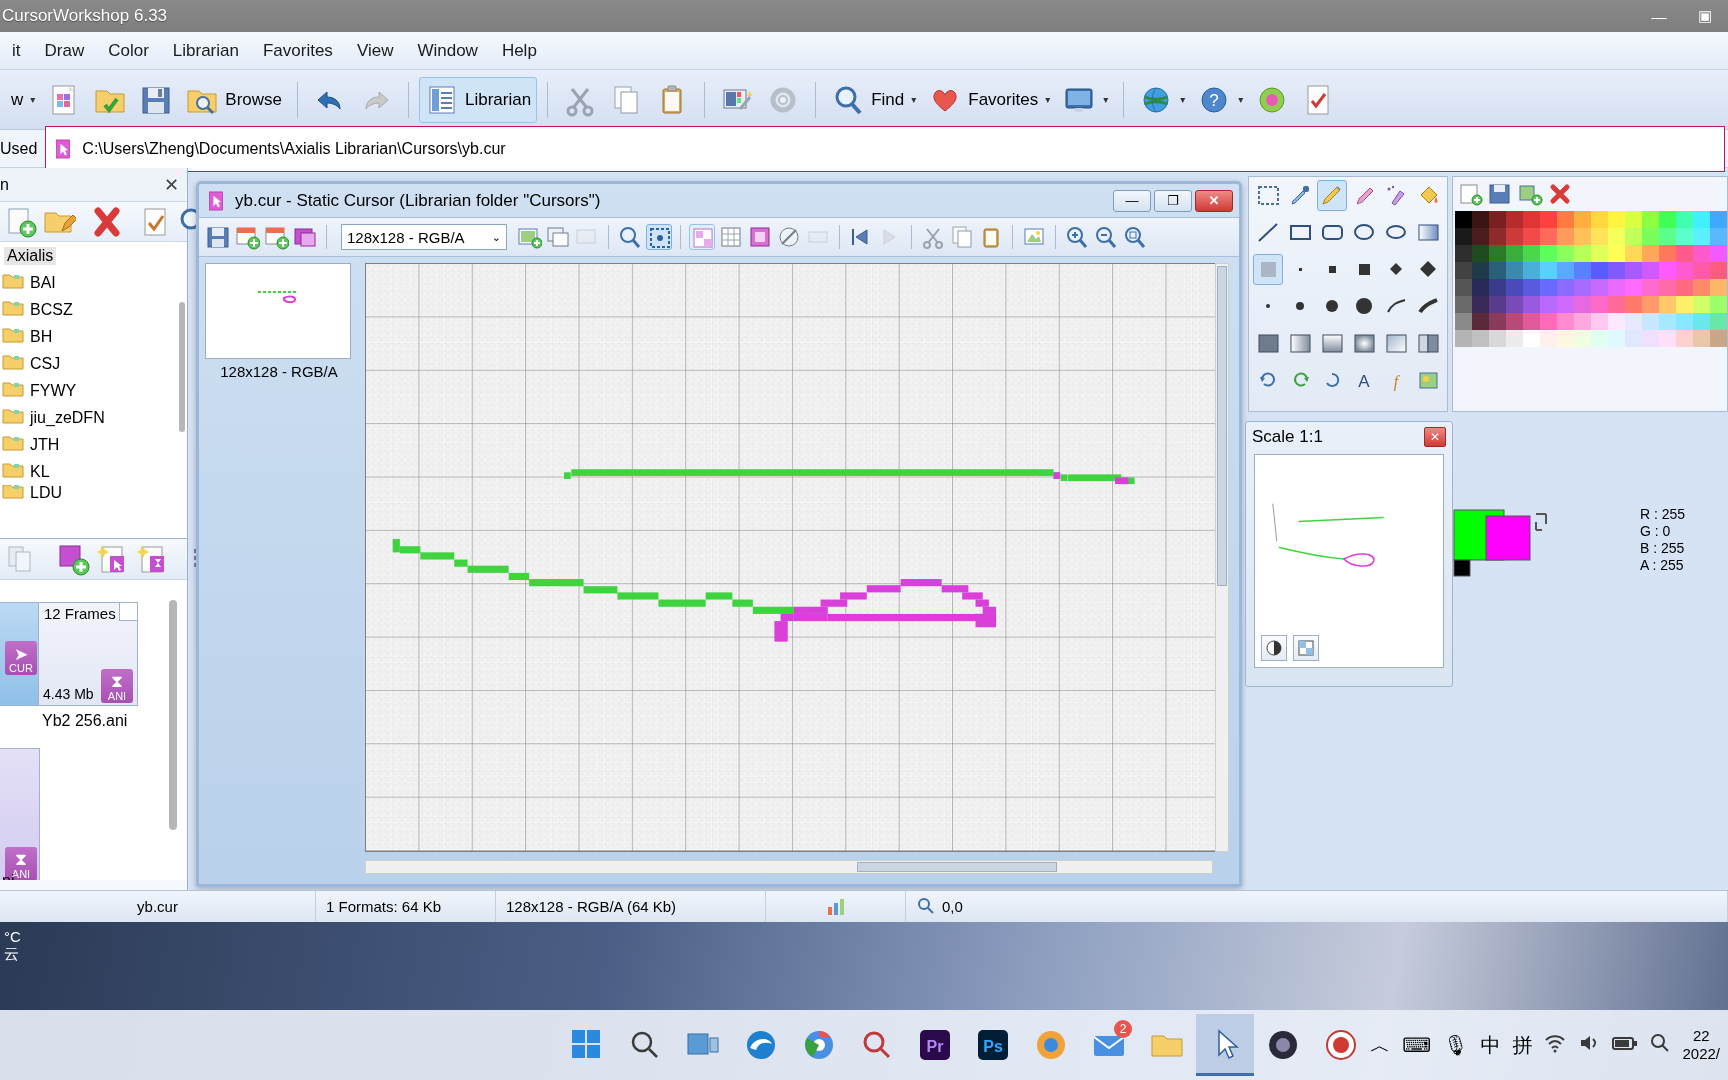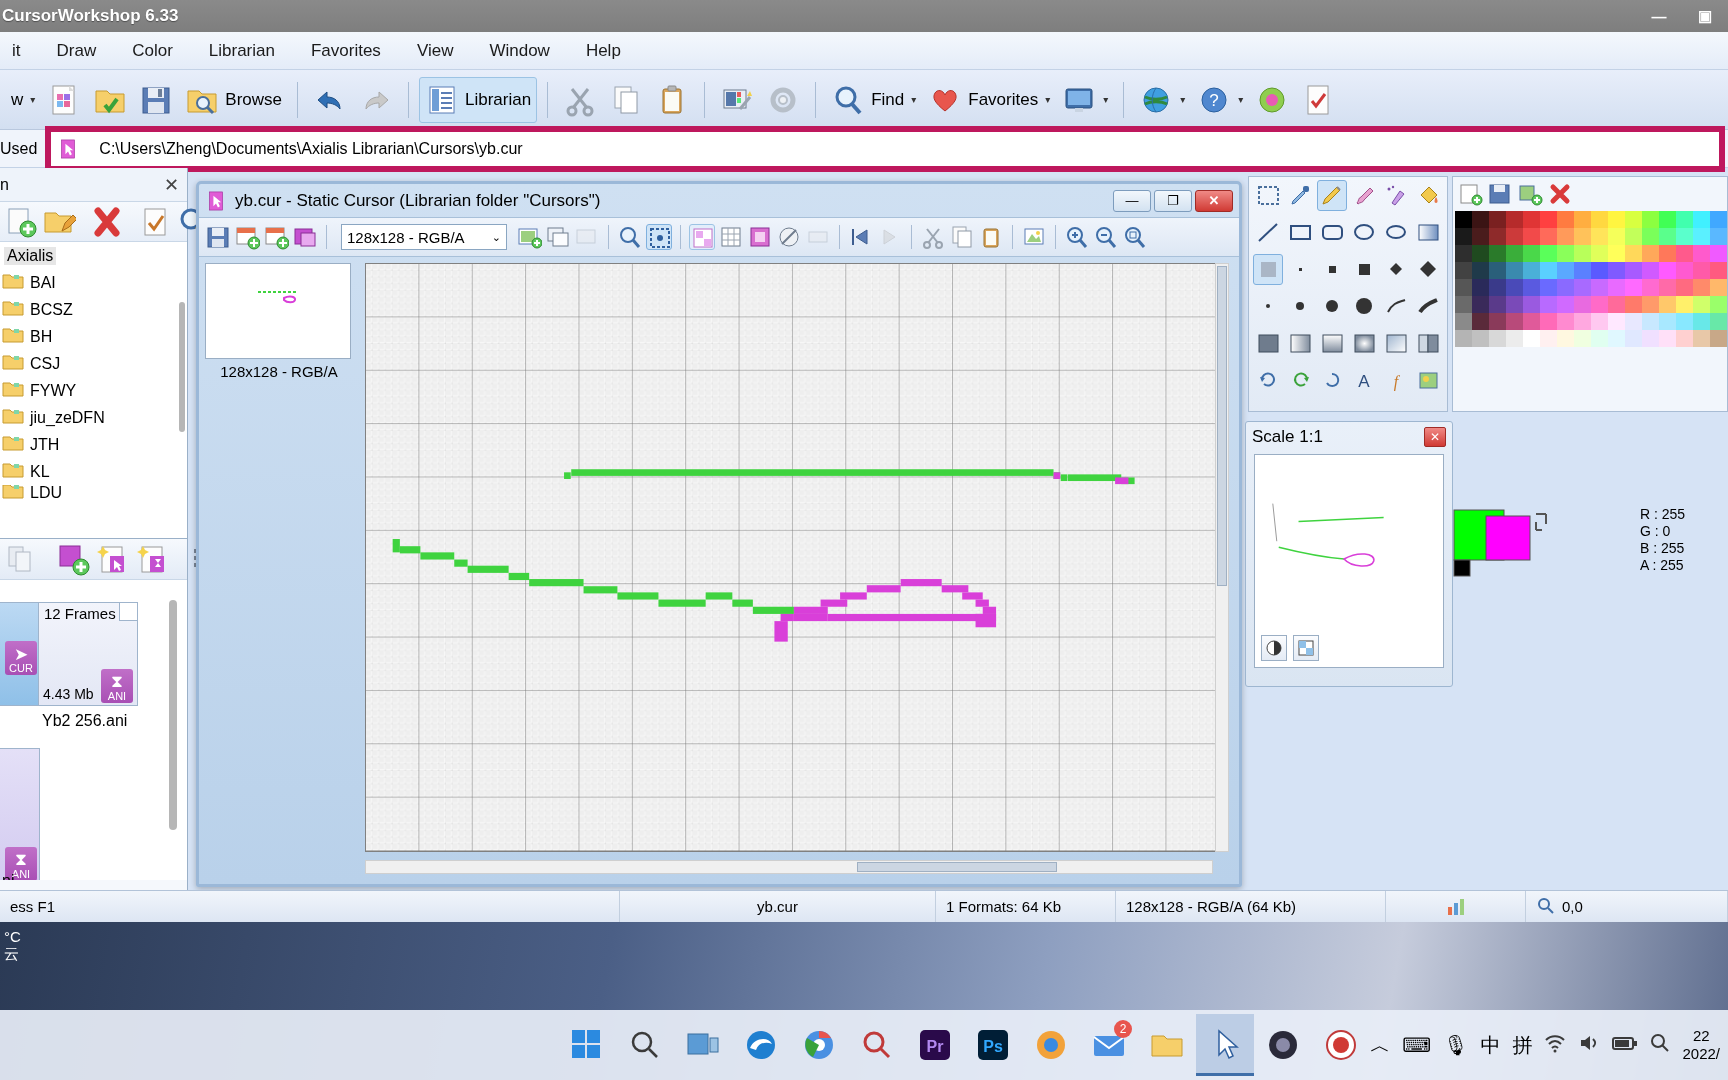--- a/index.html
+++ b/index.html
@@ -9,31 +9,31 @@
     font-size: 15px;
     color:#000;
     background:#d6e3f5;
   }
   .app { position:absolute; inset:0; }
 
   
   .titlebar {
     position:absolute; left:0; top:0; width:1728px; height:32px;
     background:linear-gradient(#8a8a8a,#7e7e7e);
-    display:flex; align-items:center;font-weight:bold;
+    display:flex; align-items:center;
   }
   .titlebar .ttl { color:#fff; font-size:17px; margin-left:2px; text-shadow:0 1px 1px rgba(0,0,0,.4); }
   .winbtns { margin-left:auto; display:flex; height:32px; }
   .winbtn { width:46px; height:32px; display:flex; align-items:center; justify-content:center; color:#fff; font-size:15px;}
 
   
   .menubar {
     position:absolute; left:0; top:32px; width:1728px; height:38px;
     background:linear-gradient(#f4f8fd,#e4ecf8);
-    display:flex; align-items:center; gap:12px; padding-left:0px;
+    display:flex; align-items:center; gap:0px; padding-left:0px;
     border-bottom:1px solid #c3d2e6;
   }
   .menubar .mi { padding:4px 12px; font-size:17px; color:#1b1b1b; }
 
   
   .toolbar {
     position:absolute; left:0; top:70px; width:1728px; height:60px;
     background:linear-gradient(#e8eefa,#d3dff1);
     display:flex; align-items:center; border-bottom:1px solid #b9c8de;
     gap:2px; padding-left:0px;
@@ -48,22 +48,22 @@
   .ico svg { width:34px; height:34px; display:block; }
 
   
   .pathbar {
     position:absolute; left:0; top:130px; width:1728px; height:38px;
     background:#f0f4fb; display:flex; align-items:center; gap:8px;
     border-bottom:1px solid #c3d2e6;
   }
   .pathbar .used { font-size:16px; padding-left:0px; }
   .pathfield {
-    flex:1; height:46px; background:#fff; border:6px solid #be185d;
-    display:flex; align-items:center; gap:20px; padding-left:6px; margin-right:3px;
+    flex:1; height:46px; background:#fff; border:1px solid #be185d;
+    display:flex; align-items:center; gap:8px; padding-left:6px; margin-right:3px;
   }
   .pathfield .txt { font-size:16px; }
 
   
   .leftpanel {
     position:absolute; left:0; top:168px; width:188px; height:722px;
     background:#f5f8fc; border-right:1px solid #9ab0c8;
   }
   .lp-head { height:34px; display:flex; align-items:center; justify-content:space-between;
     background:#eef3fa; padding:0 8px 0 0; border-bottom:1px solid #c9d7e7;}
@@ -1332,21 +1332,20 @@
   </div>
 
   <div class="rgbtext">
     <div>R : 255</div>
     <div>G : 0</div>
     <div>B : 255</div>
     <div>A : 255</div>
   </div>
 
   <div class="statusbar">
-    <div class="sbcell" style="width:620px">ess F1</div>
     <div class="sbcell" style="width:316px;justify-content:center">yb.cur</div>
     <div class="sbcell" style="width:180px">1 Formats: 64 Kb</div>
     <div class="sbcell" style="width:270px">128x128 - RGB/A (64 Kb)</div>
     <div class="sbcell" style="width:140px;justify-content:center">
       <svg width="20" height="20" viewBox="0 0 20 20">
           <rect x="2" y="10" width="4" height="8" fill="#e8704a"></rect>
           <rect x="8" y="6" width="4" height="12" fill="#5b9bd5"></rect>
           <rect x="14" y="2" width="4" height="16" fill="#9ccf7f"></rect>
         </svg>
     </div>

